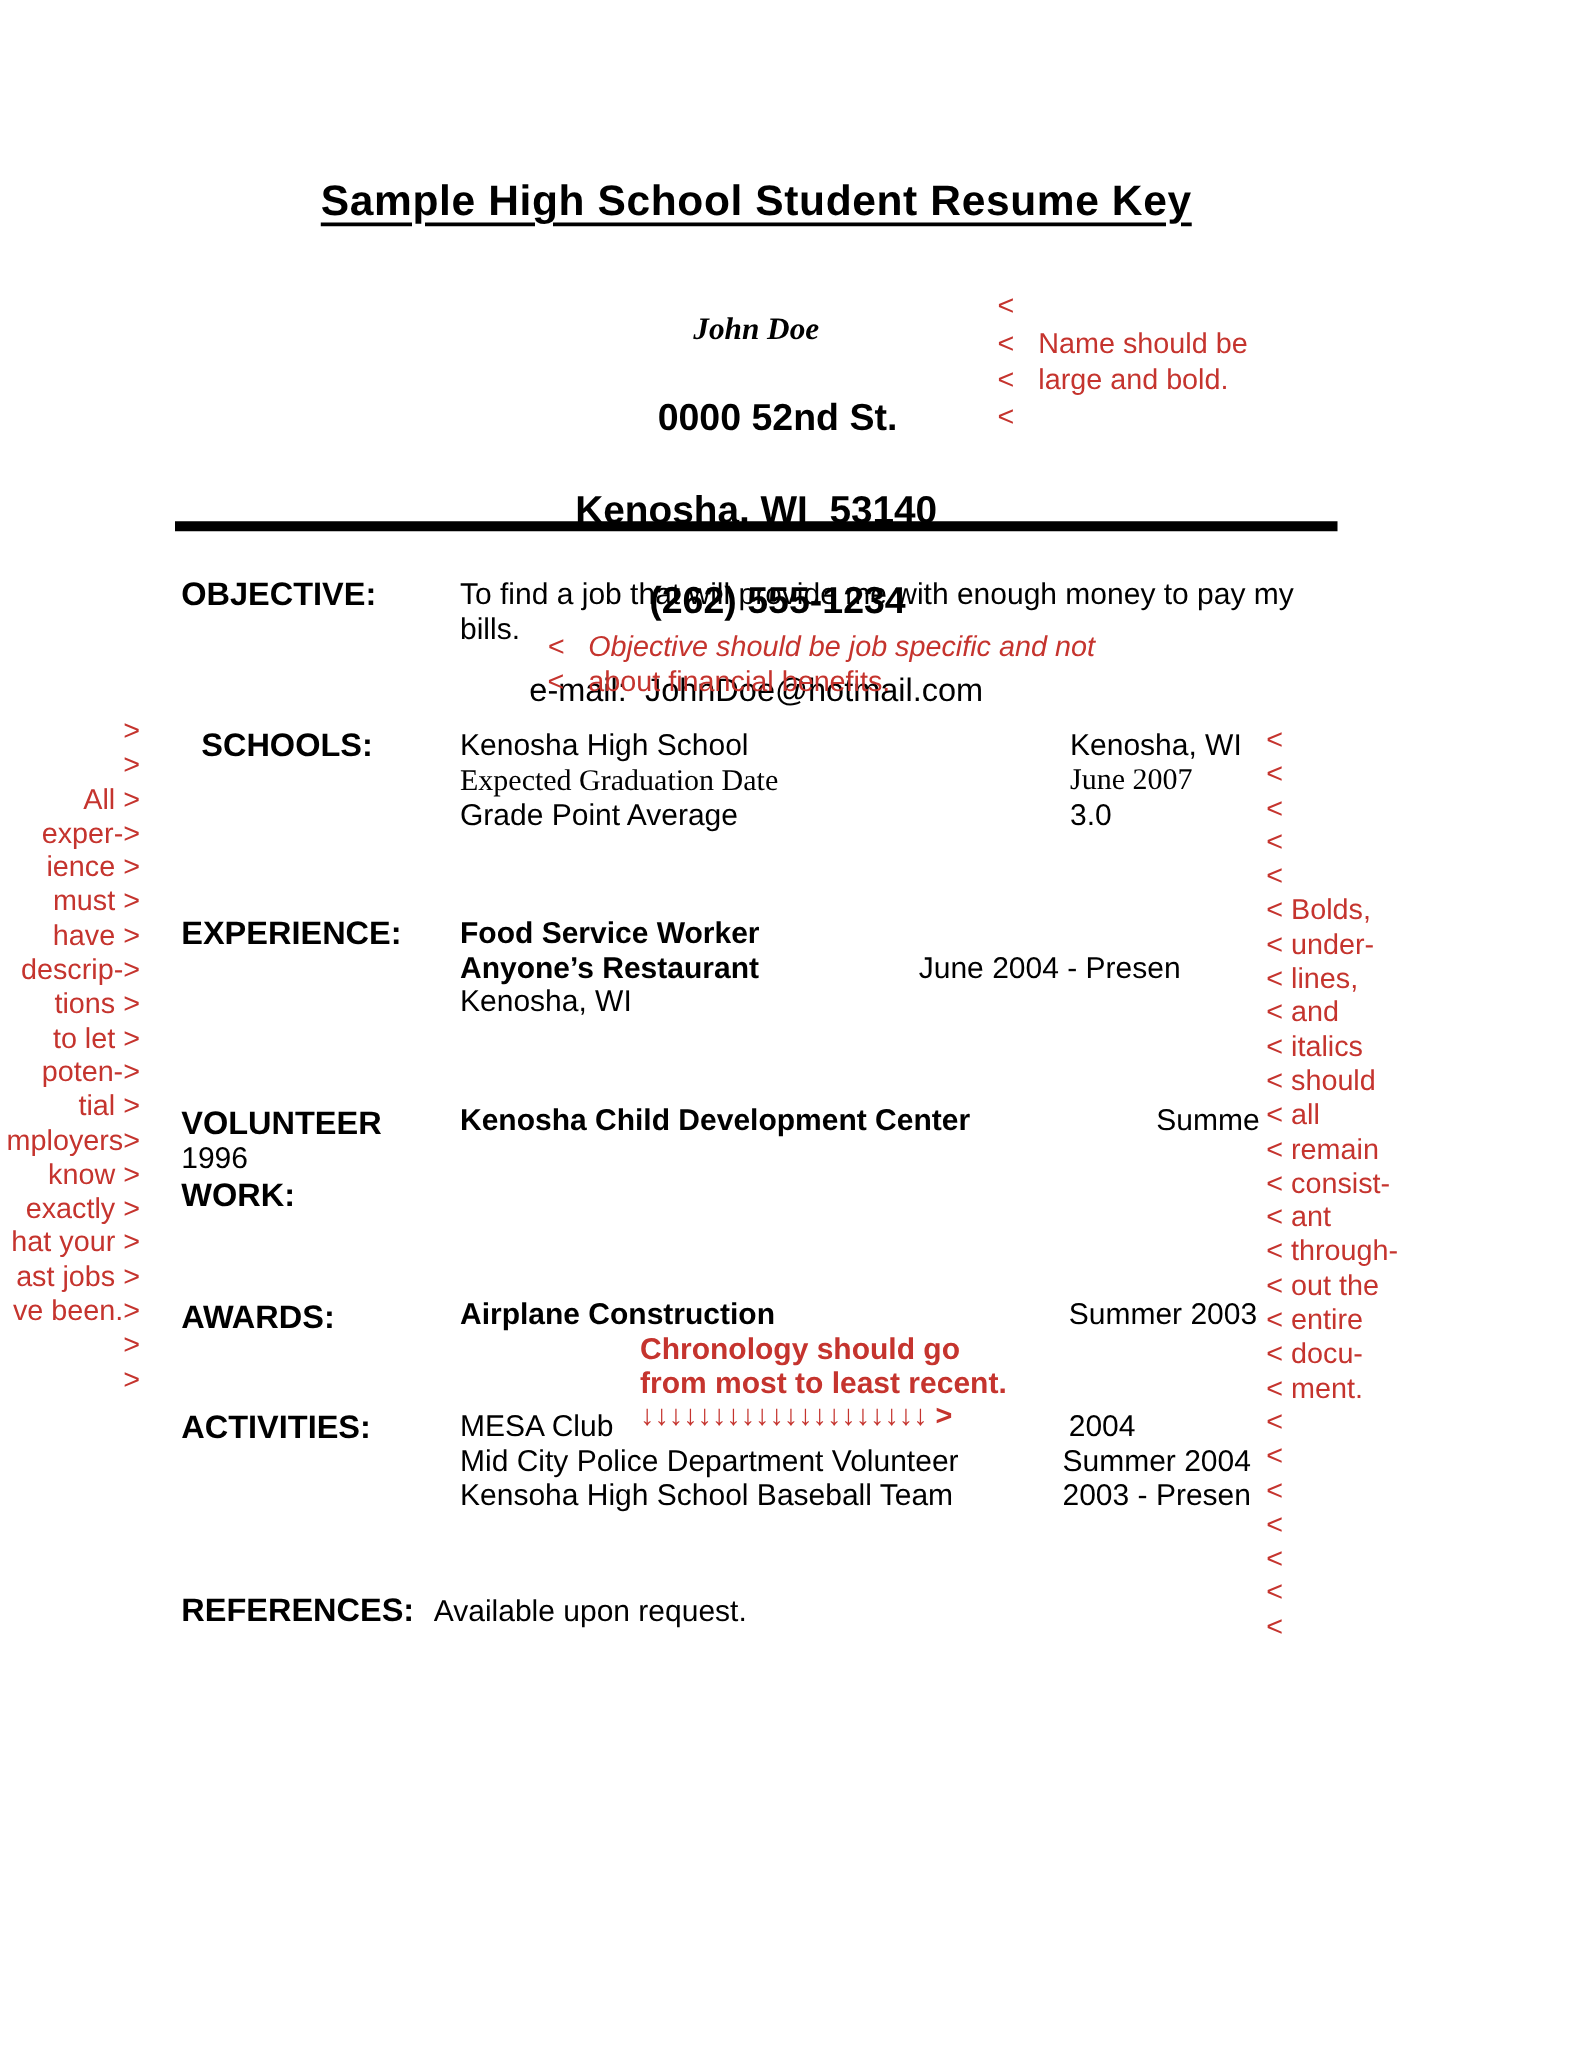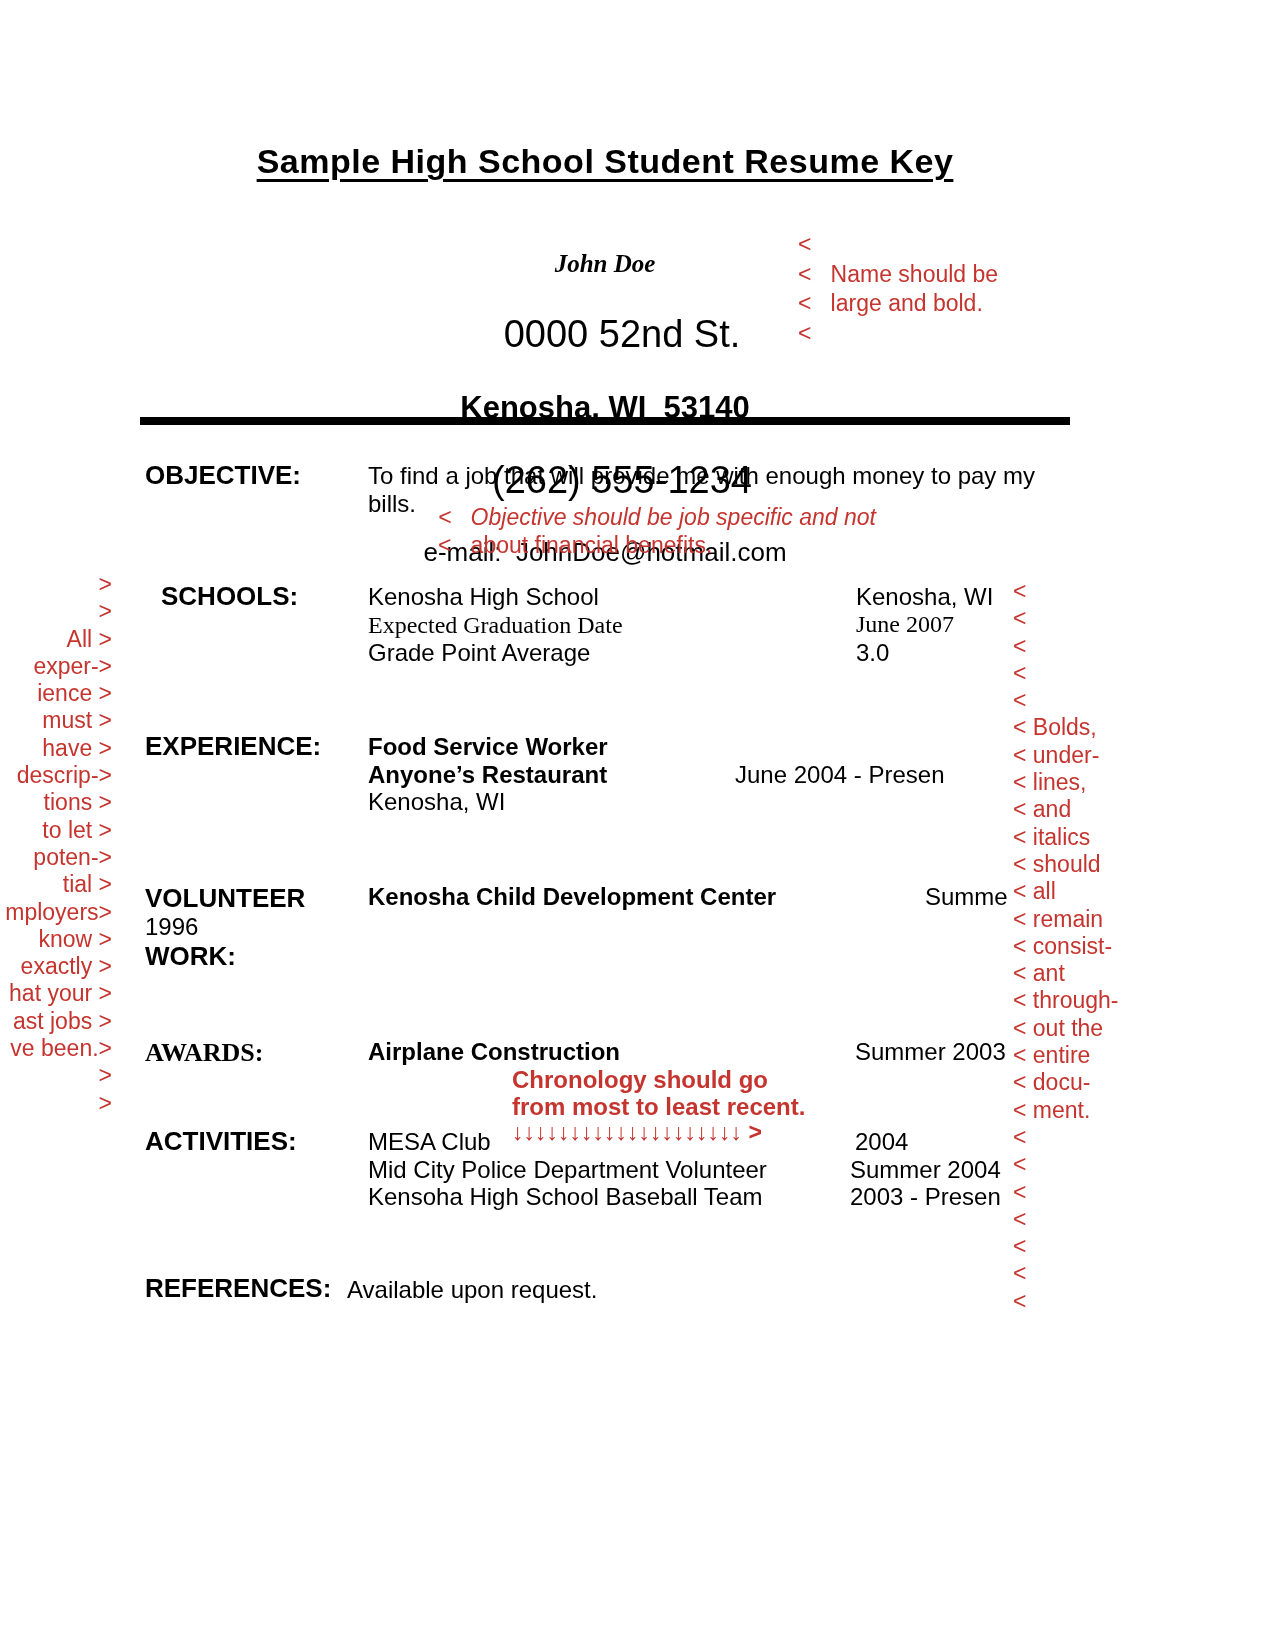--- a/index.html
+++ b/index.html
@@ -20,21 +20,21 @@
   .note { font-size: 23px; color: var(--red, #c5342e); }
   .center-col { left: 0; width: 1210px; text-align: center; }
   .title {
     font-size: 34px; font-weight: bold;
     text-decoration: underline;
     text-decoration-thickness: 3px;
     text-underline-offset: 6px;
     letter-spacing: 0.5px;
   }
   .hname { font-size: 25px; font-weight: bold; font-family: "Liberation Serif", serif; line-height: 32px; font-style: italic; }
-  .hbold { font-size: 38px; font-weight: normal; line-height: 37px; padding-left: 34px; }
+  .hbold { font-size: 30px; font-weight: bold; line-height: 37px; padding-left: 34px; }
   .hbold2 { font-size: 31px; font-weight: bold; line-height: 37px; }
   .hmail { font-size: 26px; line-height: 35px; }
   .rule { position: absolute; background: #000; }
   .margin-col { line-height: 27.3px; white-space: pre; }
   .margin-col > div { white-space: pre; }
   .left-col { text-align: right; }
   .clip { overflow: hidden; }
 </style>
 </head>
 <body>
@@ -74,21 +74,21 @@
   <div class="t body b" style="left:368px; top:761px;">Anyone’s Restaurant</div>
   <div class="t body clip" style="left:735px; top:761px; width:273px;">June 2004 - Presen</div>
   <div class="t body" style="left:368px; top:788px;">Kenosha, WI</div>
 
   <div class="t label" style="left:145px; top:883px;">VOLUNTEER</div>
   <div class="t body b" style="left:368px; top:883px;">Kenosha Child Development Center</div>
   <div class="t body clip" style="left:925px; top:883px; width:83px;">Summe</div>
   <div class="t body" style="left:145px; top:913px;">1996</div>
   <div class="t label" style="left:145px; top:941px;">WORK:</div>
 
-  <div class="t label" style="left:145px; top:1038px;font-family:Liberation Serif, serif;">AWARDS:</div>
+  <div class="t label" style="left:145px; top:1038px;">AWARDS:</div>
   <div class="t body b" style="left:368px; top:1038px;">Airplane Construction</div>
   <div class="t body clip" style="left:855px; top:1038px; width:153px;">Summer 2003</div>
   <div class="t note b" style="left:512px; top:1066px; font-size:24px;">Chronology should go</div>
   <div class="t note b" style="left:512px; top:1093px; font-size:24px;">from most to least recent.</div>
   <div class="t note b" style="left:512px; top:1119px;">↓↓↓↓↓↓↓↓↓↓↓↓↓↓↓↓↓↓↓↓ &gt;</div>
 
   <div class="t label" style="left:145px; top:1126px;">ACTIVITIES:</div>
   <div class="t body" style="left:368px; top:1128px;">MESA Club</div>
   <div class="t body" style="left:855px; top:1128px;">2004</div>
   <div class="t body" style="left:368px; top:1156px;">Mid City Police Department Volunteer</div>

